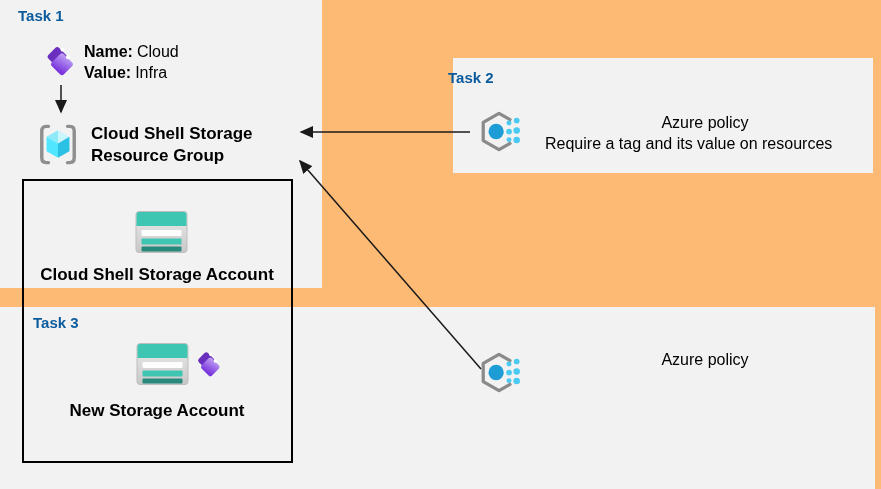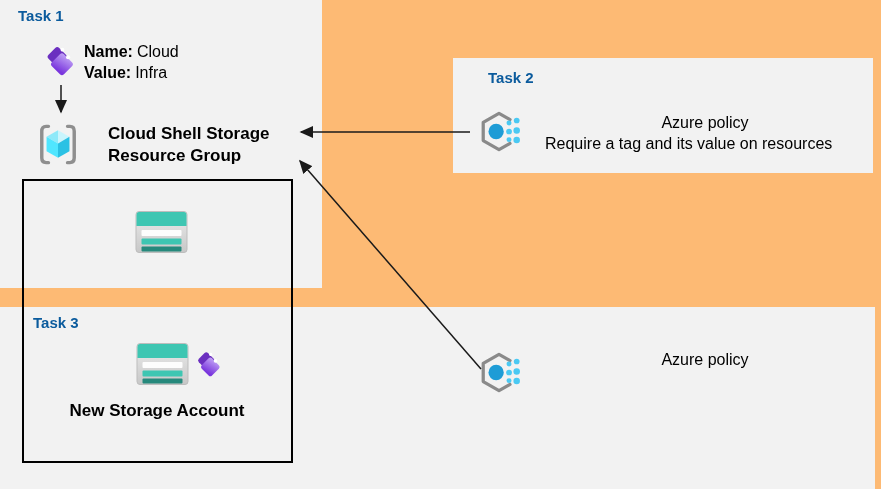--- a/index.html
+++ b/index.html
@@ -60,41 +60,42 @@
     <svg width="42" height="45" viewBox="0 0 44 46">
       <path d="M12,4 H9.5 Q5,4 5,9 V37 Q5,42 9.5,42 H12" fill="none" stroke="#8f8f8f" stroke-width="3.6" stroke-linecap="round"></path>
       <path d="M32,4 H34.5 Q39,4 39,9 V37 Q39,42 34.5,42 H32" fill="none" stroke="#8f8f8f" stroke-width="3.6" stroke-linecap="round"></path>
       <polygon points="22,8 10,15 22,22" fill="#8ee9f9"></polygon>
       <polygon points="22,8 34,15 22,22" fill="#c9f5fd"></polygon>
       <polygon points="10,15 22,22 22,37 10,30" fill="#50e6ff"></polygon>
       <polygon points="34,15 22,22 22,37 34,30" fill="#2bc1e4"></polygon>
     </svg>
   </div>
 
-  <div class="abs rg-label" style="left:91px;top:123px;margin-left:17px;">
+  <div class="abs rg-label" style="left:91px;top:123px;">
     <div>Cloud Shell Storage</div>
     <div>Resource Group</div>
   </div>
 
   <div class="abs" style="left:135px;top:211px;">
     <svg width="53" height="42" viewBox="0 0 52 42">
       <defs>
         <linearGradient id="stGrad" x1="0" y1="0" x2="0" y2="1">
           <stop offset="0" stop-color="#ededed"></stop>
           <stop offset="1" stop-color="#c7c7c7"></stop>
         </linearGradient>
       </defs>
       <rect x="0.5" y="0.5" width="51" height="41" rx="3" fill="url(#stGrad)" stroke="#bdbdbd" stroke-width="1"></rect>
       <path d="M3.5,1 H48.5 Q51,1 51,4 V15 H1 V4 Q1,1 3.5,1 Z" fill="#3ec6b2"></path>
       <rect x="6" y="19" width="40" height="6" rx="1" fill="#fdfdfd"></rect>
       <rect x="6" y="27.5" width="40" height="6" rx="1" fill="#3ec6b2"></rect>
       <rect x="6" y="35.5" width="40" height="5" rx="1" fill="#26897c"></rect>
     </svg>
   </div>
 
+  <div class="abs center-label" style="left:25px;top:265px;width:264px;">Cloud Shell Storage Account</div>
 
   <div class="task-label" style="left:33px;top:314px;">Task 3</div>
 
   <div class="abs" style="left:136px;top:343px;">
     <svg width="53" height="42" viewBox="0 0 52 42">
       <rect x="0.5" y="0.5" width="51" height="41" rx="3" fill="url(#stGrad)" stroke="#bdbdbd" stroke-width="1"></rect>
       <path d="M3.5,1 H48.5 Q51,1 51,4 V15 H1 V4 Q1,1 3.5,1 Z" fill="#3ec6b2"></path>
       <rect x="6" y="19" width="40" height="6" rx="1" fill="#fdfdfd"></rect>
       <rect x="6" y="27.5" width="40" height="6" rx="1" fill="#3ec6b2"></rect>
       <rect x="6" y="35.5" width="40" height="5" rx="1" fill="#26897c"></rect>
@@ -105,21 +106,21 @@
     <svg width="29" height="31" viewBox="0 0 36 38">
       <rect x="6" y="6" width="16" height="16" rx="3" transform="rotate(45 14 14)" fill="#6b2fc0"></rect>
       <circle cx="19.5" cy="6.5" r="2" fill="#fff"></circle>
       <rect x="10" y="13" width="18" height="18" rx="3" transform="rotate(45 19 22)" fill="url(#tagGrad)"></rect>
       <circle cx="25.5" cy="14.5" r="2.2" fill="#fff"></circle>
     </svg>
   </div>
 
   <div class="abs center-label" style="left:25px;top:401px;width:264px;">New Storage Account</div>
 
-  <div class="task-label" style="left:488px;top:69px;">Task 2</div>
+  <div class="task-label" style="left:448px;top:69px;">Task 2</div>
 
   <div class="abs" style="left:477px;top:109px;">
     <svg width="44" height="45" viewBox="0 0 46 46">
       <path d="M34.5,10.5 L23,4 L6.5,13.5 V32.5 L23,42 L34.5,35.5" fill="none" stroke="#8a8a8a" stroke-width="3.4" stroke-linecap="round" stroke-linejoin="round"></path>
       <circle cx="20" cy="23" r="8" fill="#1e9cd6"></circle>
       <circle cx="33.5" cy="14" r="2.6" fill="#4ac9f3"></circle>
       <circle cx="33.5" cy="23" r="3" fill="#4ac9f3"></circle>
       <circle cx="33.5" cy="31.5" r="2.6" fill="#4ac9f3"></circle>
       <circle cx="41.5" cy="11.5" r="3" fill="#4ac9f3"></circle>
       <circle cx="41.5" cy="22" r="3.4" fill="#4ac9f3"></circle>

